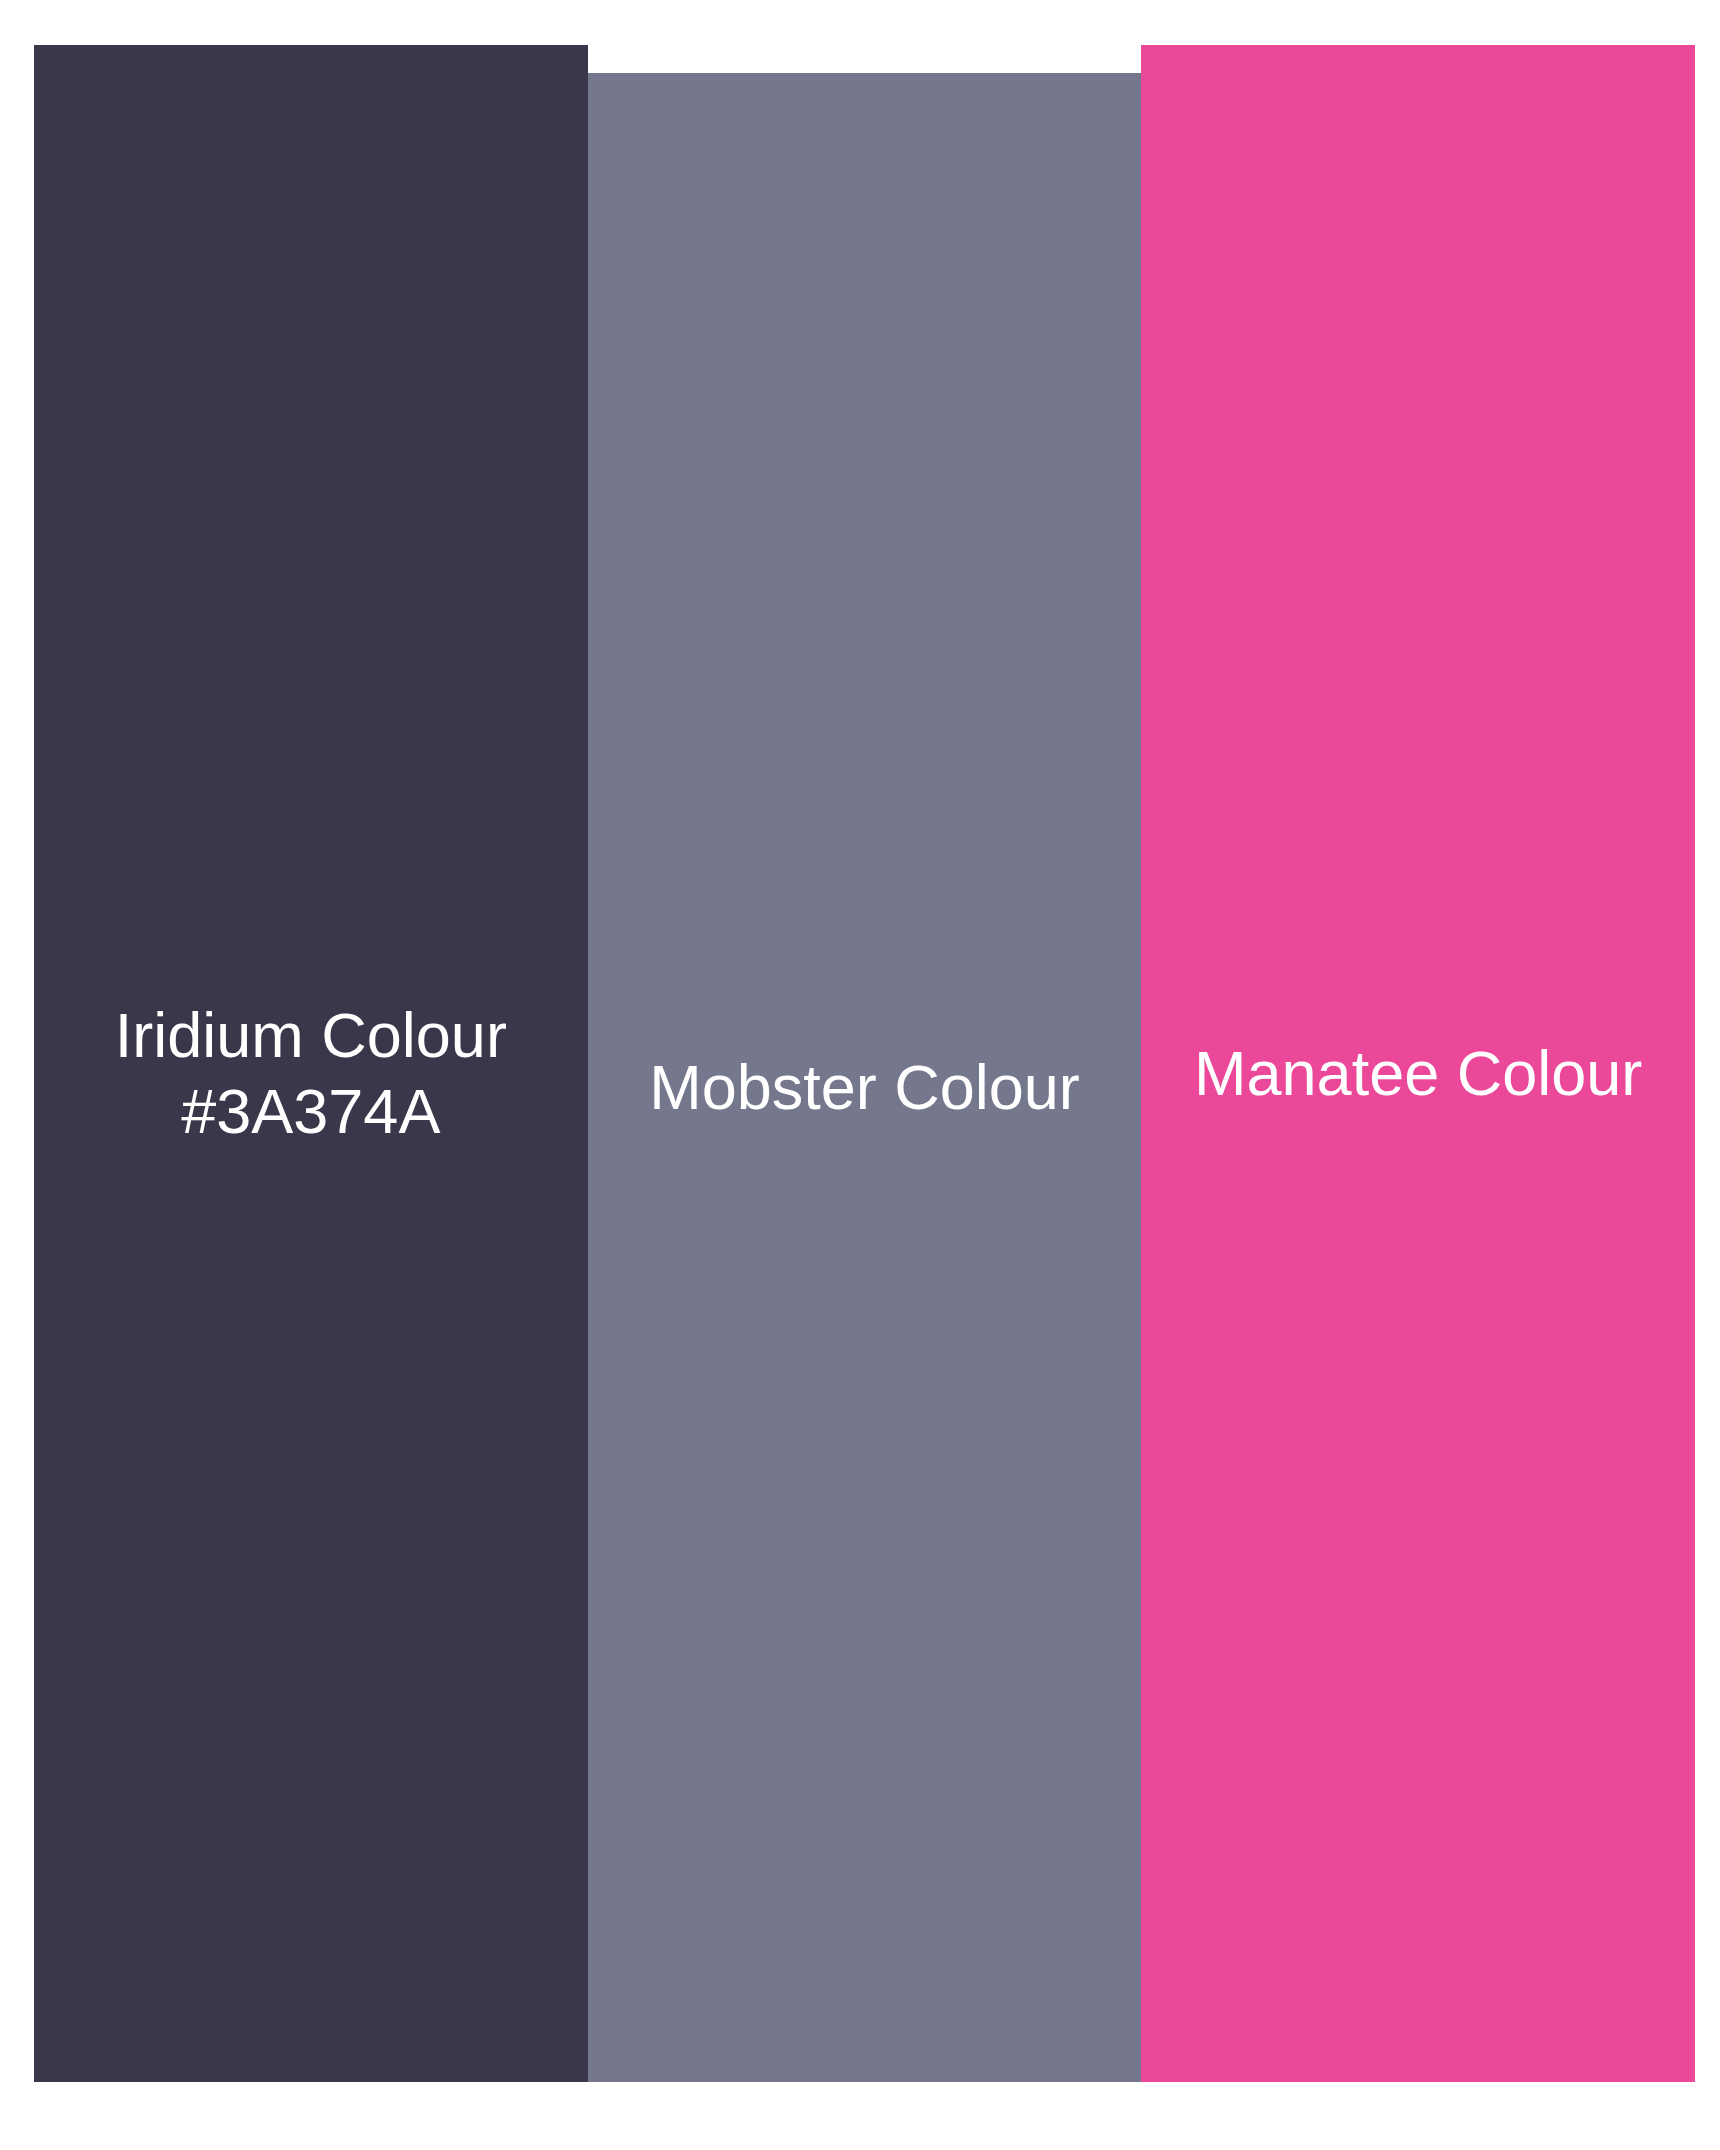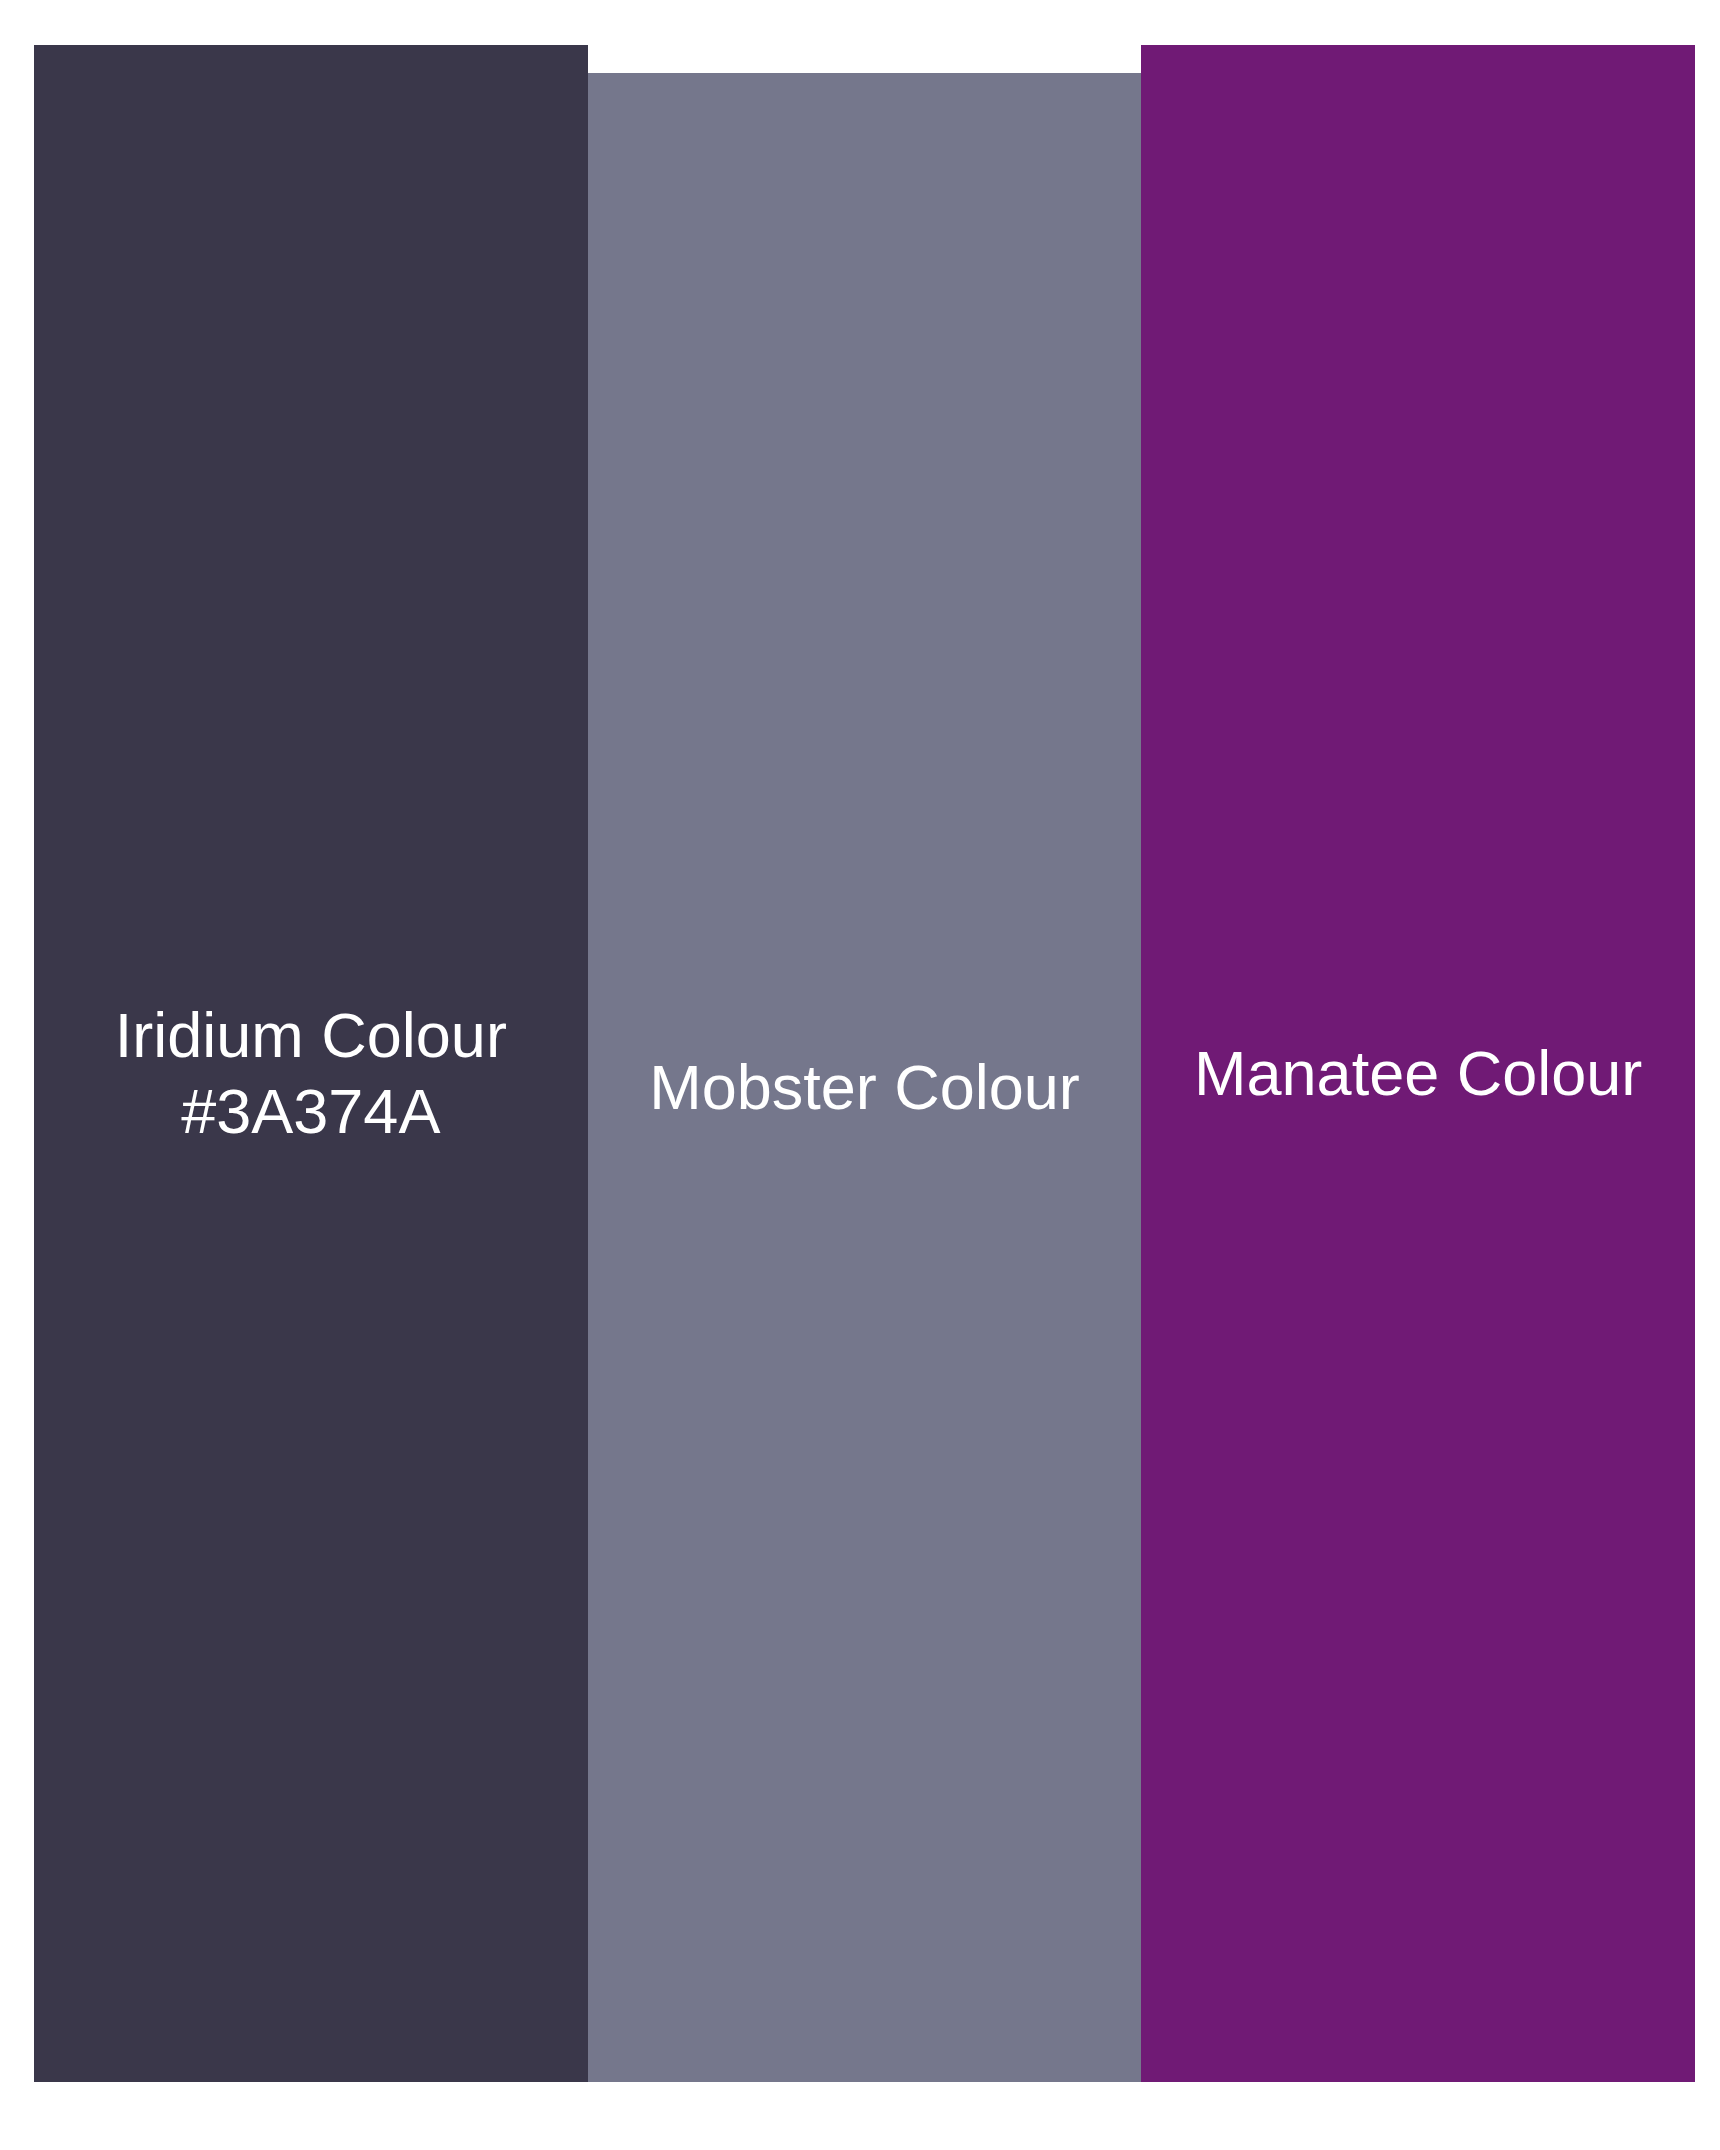--- a/index.html
+++ b/index.html
@@ -64,20 +64,20 @@
       <span class="swatch-hex">#3A374A</span>
     </div>
   </div>
 
   <div class="swatch" style="background-color: rgb(117, 119, 140); margin-top: 28px;">
     <div class="swatch-label" style="color: rgb(255, 255, 255);">
       <span class="swatch-name">Mobster Colour</span>
     </div>
   </div>
 
-  <div class="swatch" style="background-color: #701a75;">
+  <div class="swatch" style="background-color: #ec4899;">
     <div class="swatch-label" style="color: rgb(255, 255, 255);">
       <span class="swatch-name">Manatee Colour</span>
     </div>
   </div>
 
 </div>
 
 
 </body></html>

